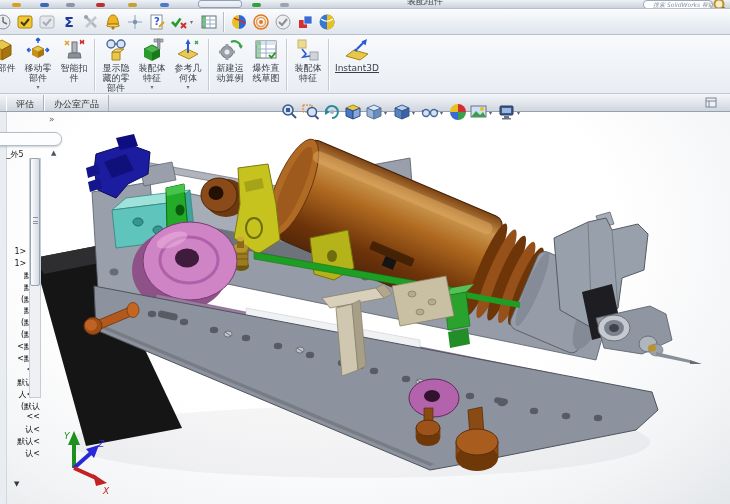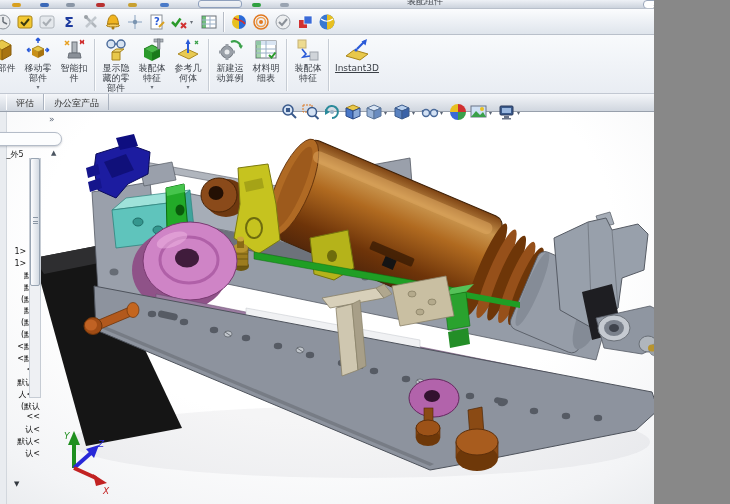--- a/index.html
+++ b/index.html
@@ -1,17 +1,17 @@
 <!DOCTYPE html>
 <html><head>
 <meta charset="utf-8">
 <style>
   html,body{margin:0;padding:0;background:#888;}
   *{box-sizing:border-box;}
-  #page{position:relative;width:654px;height:504px;overflow:hidden;
+  #page{position:relative;width:730px;height:504px;overflow:hidden;
         font-family:"DejaVu Sans","Liberation Sans",sans-serif;background:#fff;}
 
   
   .menu-sliver{position:absolute;left:0;top:0;width:730px;height:9px;
     background:linear-gradient(#eef1f6,#ccd3dd);border-bottom:1px solid #b9c0cb;overflow:hidden;}
   .sliver-blob{position:absolute;bottom:1px;border-radius:2px;}
   .sel-outline{position:absolute;left:198px;top:0;width:44px;height:8px;border:1px solid #8fa0bd;border-radius:3px;background:rgba(255,255,255,.35);}
   .title-clip{position:absolute;left:360px;top:-5px;width:130px;height:13px;overflow:hidden;text-align:center;
     font-size:9px;color:#3a3f46;}
   .searchbox{position:absolute;left:643px;top:0;width:70px;height:9px;background:#fff;
@@ -36,21 +36,21 @@
   .rb-item .ic{width:26px;height:26px;}
   .rb-label{width:30px;text-align:center;font-size:9px;line-height:10px;color:#3a3f46;word-break:break-all;}
   .rb-label.wide{width:auto;word-break:normal;white-space:nowrap;text-decoration:underline;}
   .rb-caret{font-size:6px;color:#6a7078;line-height:6px;margin-top:1px;}
   .rb-sep{width:2px;align-self:stretch;border-left:1px solid #c6ccd4;border-right:1px solid #fbfcfd;margin:2px 2px;flex:0 0 auto;}
   .rb-clip{margin-left:-16px;}
 
   
   .tab-row{position:absolute;left:0;top:94px;width:730px;height:18px;
     background:linear-gradient(#f4f6f9,#d0d6df);border-bottom:1px solid #98a0ac;
-    display:flex;align-items:flex-start;font-size:9px;color:#333;}
+    display:flex;align-items:center;font-size:9px;color:#333;}
   .tab-stub{width:6px;border-right:1px solid #aab2bf;}
   .tab{padding:3px 9px 0 9px;border-right:1px solid #aab2bf;border-left:1px solid #fdfdfe;white-space:nowrap;}
   .tabrow-icon{position:absolute;left:705px;top:3px;}
 
   
   .viewport{position:absolute;left:0;top:112px;width:730px;height:392px;overflow:hidden;
     background:radial-gradient(ellipse at 45% 30%,#ffffff 50%,#f3f4f6 80%,#e4e7ea 100%);}
   .viewport svg.model{position:absolute;left:0;top:0;}
 
   
@@ -285,21 +285,21 @@
     <div class="rb-item">
       <svg class="ic" viewBox="0 0 26 26">
           <rect x="3" y="4" width="20" height="17" fill="#fff" stroke="#6a7078"></rect>
           <rect x="3" y="4" width="20" height="4" fill="#d8e4f2"></rect>
           <rect x="3" y="4" width="5" height="17" fill="#3aa04a" opacity=".45"></rect>
           <line x1="3" y1="12" x2="23" y2="12" stroke="#9ab0c8"></line>
           <line x1="3" y1="16" x2="23" y2="16" stroke="#9ab0c8"></line>
           <line x1="13" y1="4" x2="13" y2="21" stroke="#9ab0c8"></line>
           <path d="M16,18 l2.5,2.5 l4,-5" stroke="#2a9a2a" stroke-width="2" fill="none"></path>
         </svg>
-      <div class="rb-label">材料明细表</div>
+      <div class="rb-label">爆炸直线草图</div>
     </div>
     <span class="rb-sep"></span>
     <div class="rb-item">
       <svg class="ic" viewBox="0 0 26 26">
           <rect x="3" y="3" width="8" height="8" fill="#e8c84a" stroke="#a8841a" opacity=".6"></rect>
           <rect x="15" y="15" width="8" height="8" fill="#c8ccd2" stroke="#8a9098" opacity=".8"></rect>
           <path d="M7,12 L11,17 L8,20 L15,19" stroke="#2a5ad8" stroke-width="1.6" fill="none"></path>
         </svg>
       <div class="rb-label">装配体特征</div>
     </div>

